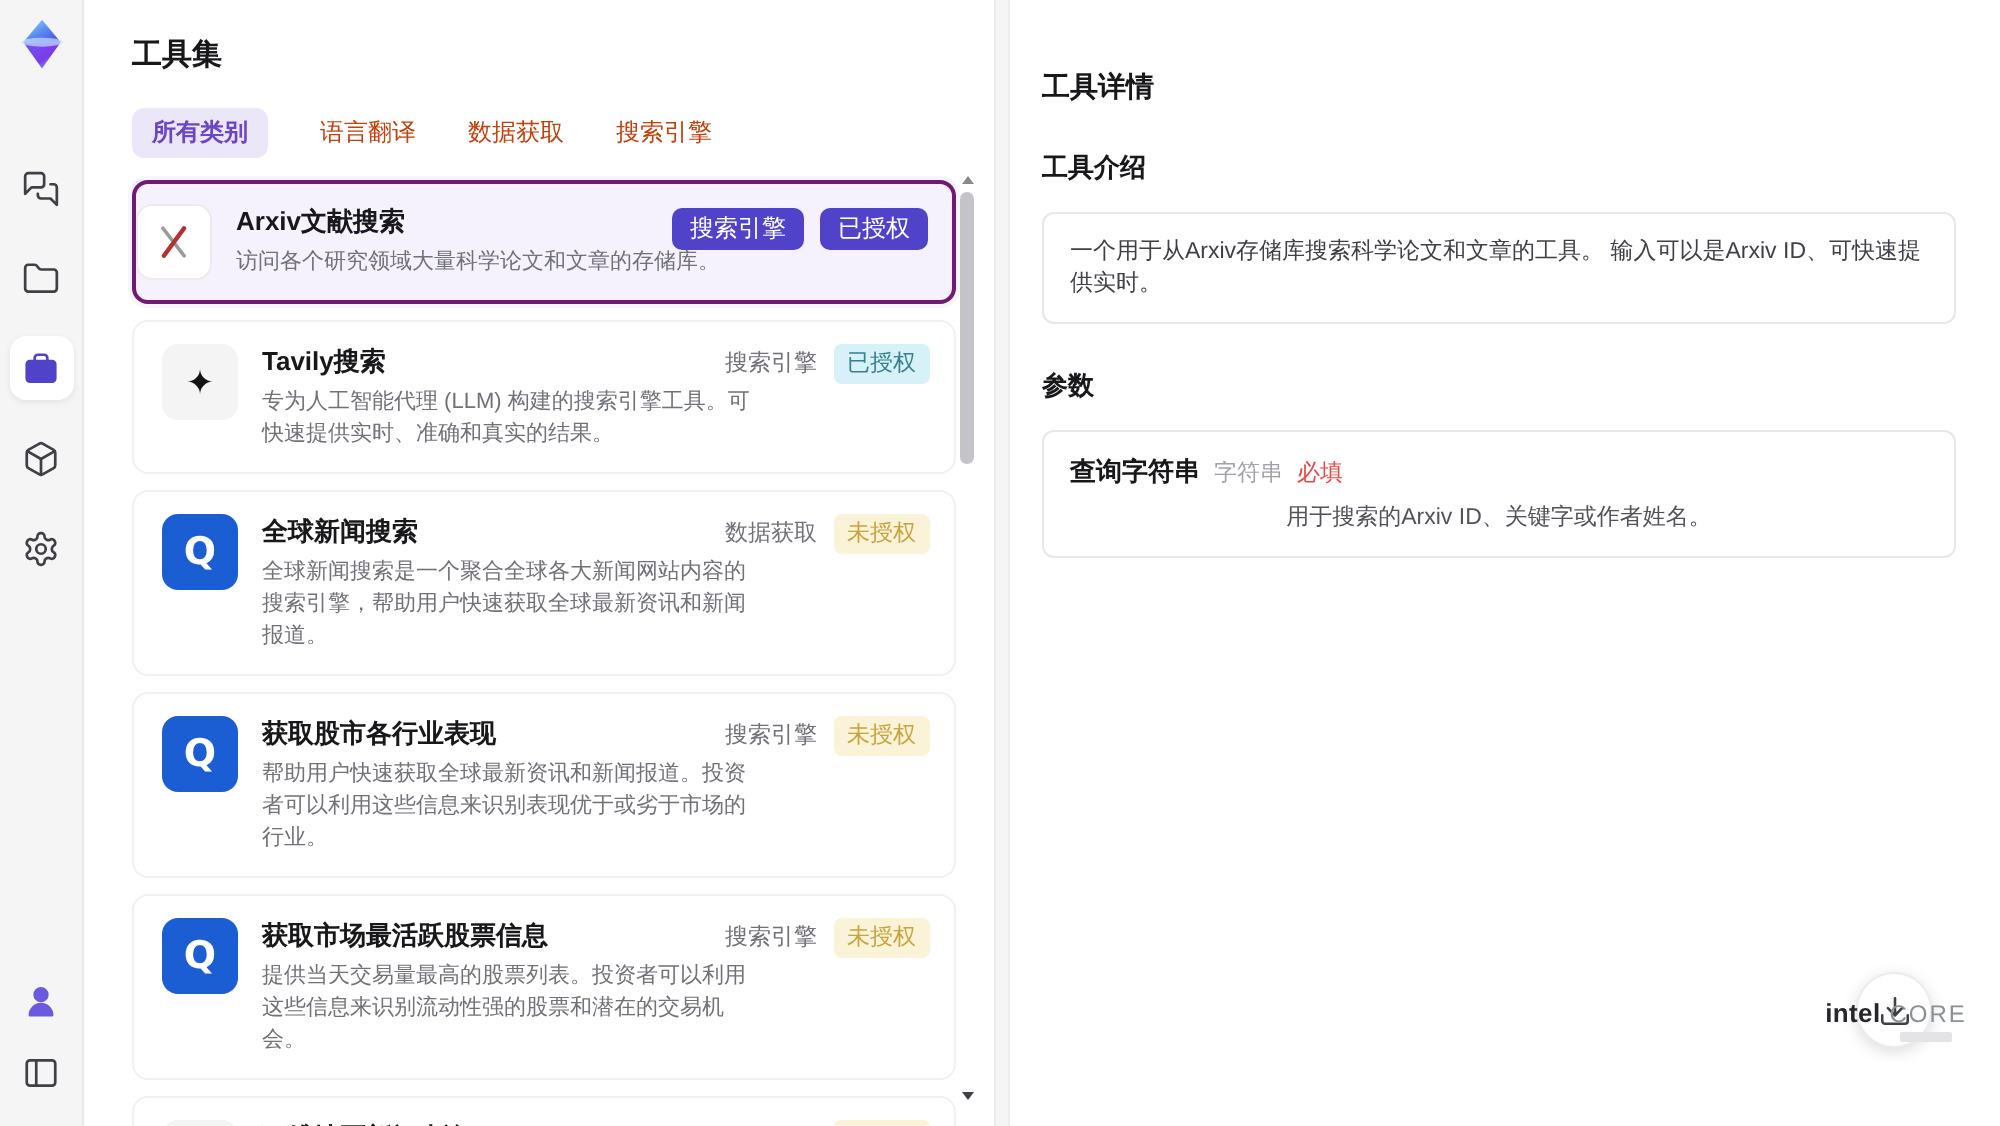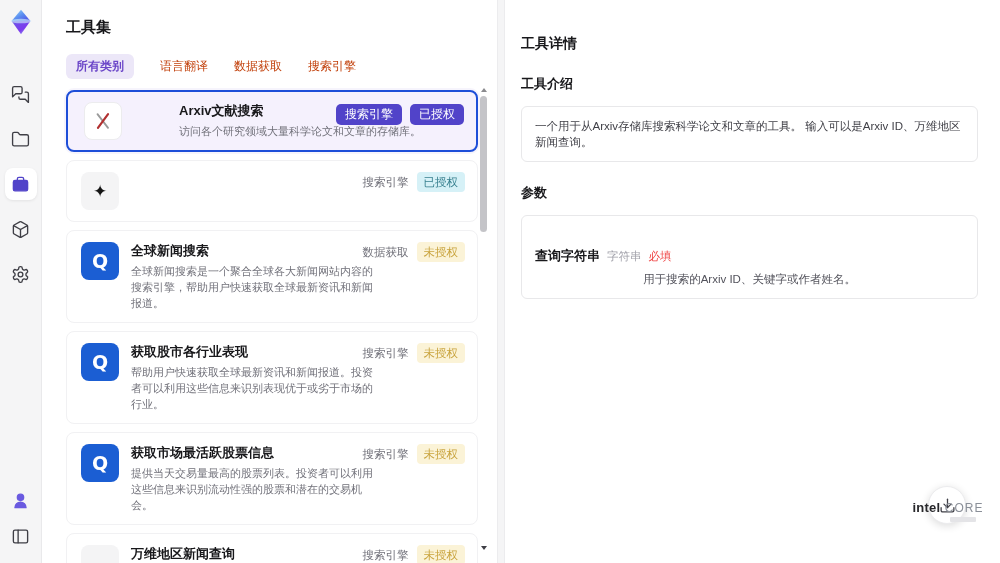--- a/index.html
+++ b/index.html
@@ -28,22 +28,22 @@
   .page-title { margin:18px 0 0 24px; font-size:15px; font-weight:700; color:#18181b; }
   .tabs { display:flex; gap:26px; margin:17px 0 0 24px; align-items:center; height:24px; }
   .tab { font-size:12px; color:#c2410c; cursor:pointer; padding:4px 0; white-space:nowrap; }
   .tab.active { background:#ece7f8; color:#6b46c8; font-weight:700;
     padding:4px 10px; border-radius:6px; }
   .tool-list { margin:12px 0 0 24px; width:412px; }
 
   .card { position:relative; display:flex; align-items:flex-start;
     padding:11px 12px 11px 14px; border:1px solid #f1f1f3; border-radius:8px;
     margin-bottom:8px; background:#fff; cursor:pointer; }
-  .card.selected { border:2px solid #1d4ed8; background:#f5f1fd;
-    padding:10px 11px 10px 16px; box-shadow:0 0 0 2px rgba(122,104,217,.07);gap:45px; }
+  .card.selected { border:2px solid #701a75; background:#f5f1fd;
+    padding:10px 11px 10px 0; box-shadow:0 0 0 2px rgba(122,104,217,.07); }
   .tool-icon { width:38px; height:38px; border-radius:8px; flex:none;
     display:flex; align-items:center; justify-content:center; overflow:hidden; }
   .icon-arxiv { background:#fff; border:1px solid #ececee; }
   .icon-sparkle { background:#f4f4f5; }
   .icon-qblue { background:#1b5ed3; }
   .icon-building { background:#f4f4f5; }
   .q-glyph { color:#fff; font-weight:800; font-size:19px; line-height:1;
     font-family:"DejaVu Sans",sans-serif; }
   .card-mid { width:250px; margin-left:12px; }
   .card-title { font-size:13px; font-weight:700; color:#18181b; line-height:18px; }
@@ -76,21 +76,21 @@
   
   .right-panel { position:absolute; left:505px; top:0; width:495px; height:563px;
     background:#fff; padding:0 22px 0 16px; }
   .detail-title { margin-top:35px; font-size:14px; font-weight:700; color:#18181b; }
   .section-heading { margin-top:22px; font-size:13px; font-weight:700; color:#18181b; }
   .intro-box { margin-top:13px; border:1px solid #e8e8ea; border-radius:6px;
     padding:11px 13px; font-size:11.5px; color:#3f3f46; line-height:16px; }
   .param-box { margin-top:13px; border:1px solid #e8e8ea; border-radius:6px;
     padding:11px 13px; }
   .param-head { display:flex; align-items:baseline; gap:7px; }
-  .param-name { font-size:13px; font-weight:700; color:#18181b; line-height:18px;margin-top:20px; }
+  .param-name { font-size:13px; font-weight:700; color:#18181b; line-height:18px; }
   .param-type { font-size:11.5px; color:#a1a1aa; }
   .param-required { font-size:11.5px; color:#ef4444; }
   .param-desc { margin-top:6px; font-size:11.5px; color:#52525b; line-height:16px;text-align:center; }
 
   
   .download-fab { position:absolute; top:486px; right:34px; width:38px; height:38px;
     border-radius:50%; background:#fff; border:1px solid #ececee;
     box-shadow:0 2px 8px rgba(0,0,0,.14); display:flex; align-items:center;
     justify-content:center; cursor:pointer; }
   .download-fab svg { width:17px; height:17px; stroke:#3f3f46; fill:none;
@@ -198,20 +198,24 @@
     <div class="card-tags">
       <span class="cat cat-solid">搜索引擎</span>
       <span class="status st-solid">已授权</span>
     </div>
   </div>
 
   <div class="card">
     <div class="tool-icon icon-sparkle">
             <span style="font-size:17px;line-height:1;color:#141414">✦</span>
           </div>
+    <div class="card-mid">
+      <div class="card-title">Tavily搜索</div>
+      <div class="card-desc">专为人工智能代理 (LLM) 构建的搜索引擎工具。可快速提供实时、准确和真实的结果。</div>
+    </div>
     <div class="card-tags">
       <span class="cat cat-plain">搜索引擎</span>
       <span class="status st-cyan">已授权</span>
     </div>
   </div>
 
   <div class="card">
     <div class="tool-icon icon-qblue">
             <span class="q-glyph">Q</span>
           </div>
@@ -270,21 +274,21 @@
       <div class="sb-thumb"></div>
       <div class="sb-arrow-down"></div>
     </div>
   </section>
 
   <div class="panel-gap"></div>
 
   <section class="right-panel">
     <h2 class="detail-title">工具详情</h2>
     <h3 class="section-heading">工具介绍</h3>
-    <div class="intro-box">一个用于从Arxiv存储库搜索科学论文和文章的工具。 输入可以是Arxiv ID、万维地区新闻查询。</div>
+    <div class="intro-box">一个用于从Arxiv存储库搜索科学论文和文章的工具。 输入可以是Arxiv ID、可快速提供实时。</div>
     <h3 class="section-heading">参数</h3>
     <div class="param-box">
       <div class="param-head">
         <span class="param-name">查询字符串</span>
         <span class="param-type">字符串</span>
         <span class="param-required">必填</span>
       </div>
       <div class="param-desc">用于搜索的Arxiv ID、关键字或作者姓名。</div>
     </div>
   </section>

